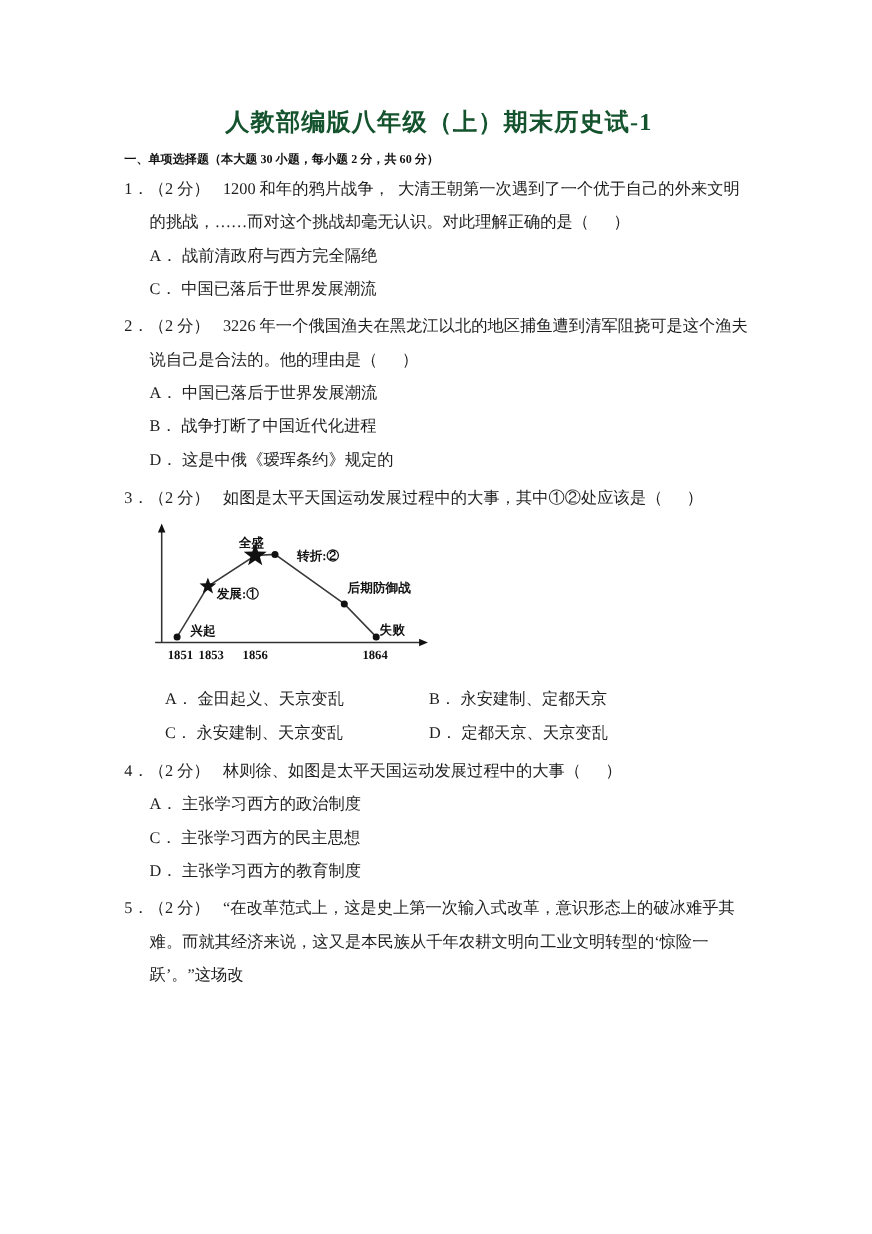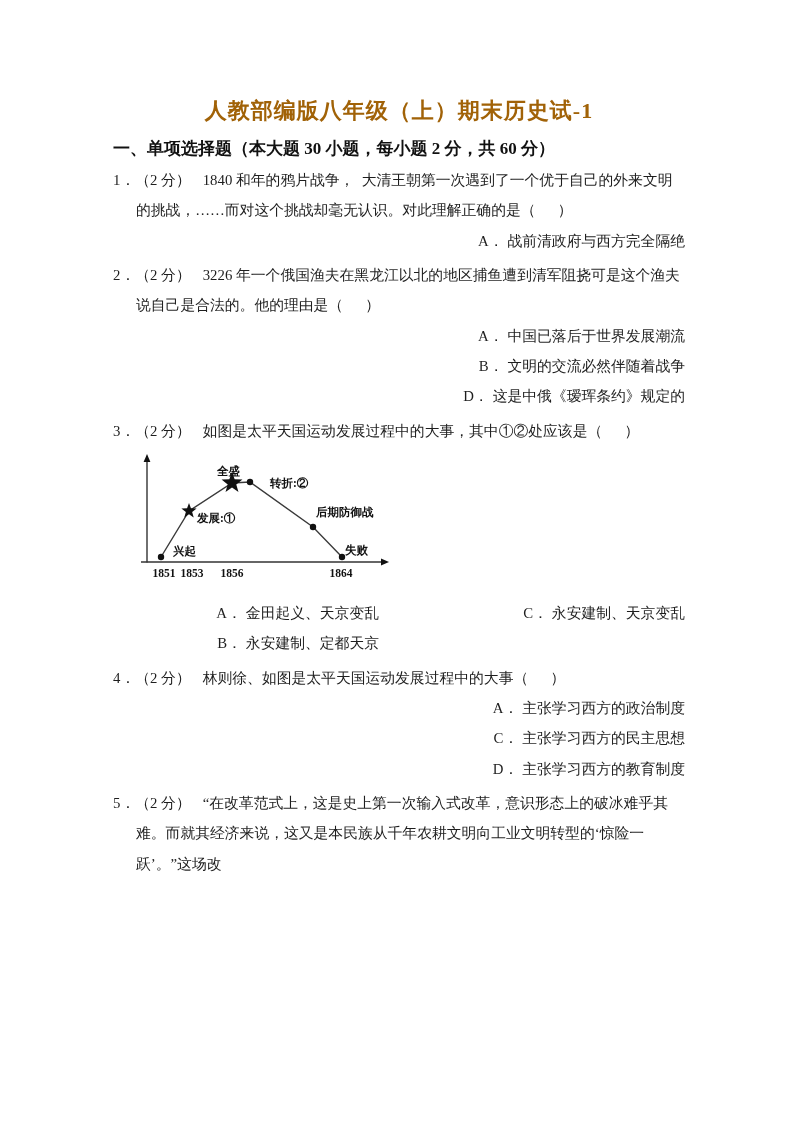--- a/index.html
+++ b/index.html
@@ -12,51 +12,50 @@
     font-family: "Liberation Serif", "DejaVu Serif", serif;
     color: #1e1e1e;
     overflow: hidden;
   }
   .title {
     font-size: 22px;
     font-weight: bold;
     text-align: center;
     margin: 0 0 11px 0;
     letter-spacing: 1px;
-    color: #a16207;
+    color: #14532d;
   }
   .section {
-    font-size: 17px;
+    font-size: 11px;
     font-weight: bold;
     margin: 0 0 5px 0;
     color: #111;
   }
   .question { margin-top: 4px; }
   .q-line {
     margin: 0;
     padding-left: 23px;
     text-indent: -23px;
     font-size: 14.8px;
     line-height: 2.05;
   }
   .q-num { }
   .q-score { margin-right: 12px; }
   .q-stem { white-space: pre-wrap; }
   .options { }
   .option {
     margin: 0 0 0 23px;
     font-size: 14.8px;
     line-height: 2.05;
-    text-align: right;
   }
   .opt-label { margin-right: 4px; }
   .options-grid {
     display: grid;
     grid-template-columns: 240px auto;
-    margin-left: 26px;
+    margin-left: 37px;
   }
   .options-grid .option { margin-left: 0; }
   .figure { margin: 8px 0 4px 26px; }
   .axis { stroke: #333; stroke-width: 1.4; fill: none; }
   .curve { stroke: #3a3a3a; stroke-width: 1.4; fill: none; }
   .marker { fill: #111; }
   .fig-label {
     font-size: 11.5px;
     font-weight: bold;
     fill: #111;
@@ -71,31 +70,32 @@
 </style>
 </head>
 <body>
 
 <div class="page">
 
   <h1 class="title">人教部编版八年级（上）期末历史试-1</h1>
   <h2 class="section">一、单项选择题（本大题 30 小题，每小题 2 分，共 60 分）</h2>
 
   <div class="question">
-    <p class="q-line"><span class="q-num">1．</span><span class="q-score">（2 分）</span><span class="q-stem">1840 和年的鸦片战争，  大清王朝第一次遇到了一个优于自己的外来文明的挑战，……而对这个挑战却毫无认识。对此理解正确的是（      ）</span></p>
+    <p class="q-line"><span class="q-num">1．</span><span class="q-score">（2 分）</span><span class="q-stem">1200 和年的鸦片战争，  大清王朝第一次遇到了一个优于自己的外来文明的挑战，……而对这个挑战却毫无认识。对此理解正确的是（      ）</span></p>
     <div class="options">
       <p class="option"><span class="opt-label">A．</span><span class="opt-text">战前清政府与西方完全隔绝</span></p>
+      <p class="option"><span class="opt-label">C．</span><span class="opt-text">中国已落后于世界发展潮流</span></p>
     </div>
   </div>
 
   <div class="question">
     <p class="q-line"><span class="q-num">2．</span><span class="q-score">（2 分）</span><span class="q-stem">3226 年一个俄国渔夫在黑龙江以北的地区捕鱼遭到清军阻挠可是这个渔夫说自己是合法的。他的理由是（      ）</span></p>
     <div class="options">
       <p class="option"><span class="opt-label">A．</span><span class="opt-text">中国已落后于世界发展潮流</span></p>
-      <p class="option"><span class="opt-label">B．</span><span class="opt-text">文明的交流必然伴随着战争</span></p>
+      <p class="option"><span class="opt-label">B．</span><span class="opt-text">战争打断了中国近代化进程</span></p>
       <p class="option"><span class="opt-label">D．</span><span class="opt-text">这是中俄《瑷珲条约》规定的</span></p>
     </div>
   </div>
 
   <div class="question">
     <p class="q-line"><span class="q-num">3．</span><span class="q-score">（2 分）</span><span class="q-stem">如图是太平天国运动发展过程中的大事，其中①②处应该是（      ）</span></p>
 
     <div class="figure">
       <svg width="260" height="136" viewBox="0 0 260 136">
 
@@ -123,22 +123,23 @@
 
         <text class="fig-tick" x="25" y="123" text-anchor="middle">1851</text>
         <text class="fig-tick" x="53" y="123" text-anchor="middle">1853</text>
         <text class="fig-tick" x="93" y="123" text-anchor="middle">1856</text>
         <text class="fig-tick" x="202" y="123" text-anchor="middle">1864</text>
       </svg>
     </div>
 
     <div class="options-grid">
       <p class="option"><span class="opt-label">A．</span><span class="opt-text">金田起义、天京变乱</span></p>
+      <p class="option"><span class="opt-label">B．</span><span class="opt-text">永安建制、定都天京</span></p>
       <p class="option"><span class="opt-label">C．</span><span class="opt-text">永安建制、天京变乱</span></p>
-      <p class="option"><span class="opt-label">B．</span><span class="opt-text">永安建制、定都天京</span></p>
+      <p class="option"><span class="opt-label">D．</span><span class="opt-text">定都天京、天京变乱</span></p>
     </div>
   </div>
 
   <div class="question">
     <p class="q-line"><span class="q-num">4．</span><span class="q-score">（2 分）</span><span class="q-stem">林则徐、如图是太平天国运动发展过程中的大事（      ）</span></p>
     <div class="options">
       <p class="option"><span class="opt-label">A．</span><span class="opt-text">主张学习西方的政治制度</span></p>
       <p class="option"><span class="opt-label">C．</span><span class="opt-text">主张学习西方的民主思想</span></p>
       <p class="option"><span class="opt-label">D．</span><span class="opt-text">主张学习西方的教育制度</span></p>
     </div>

